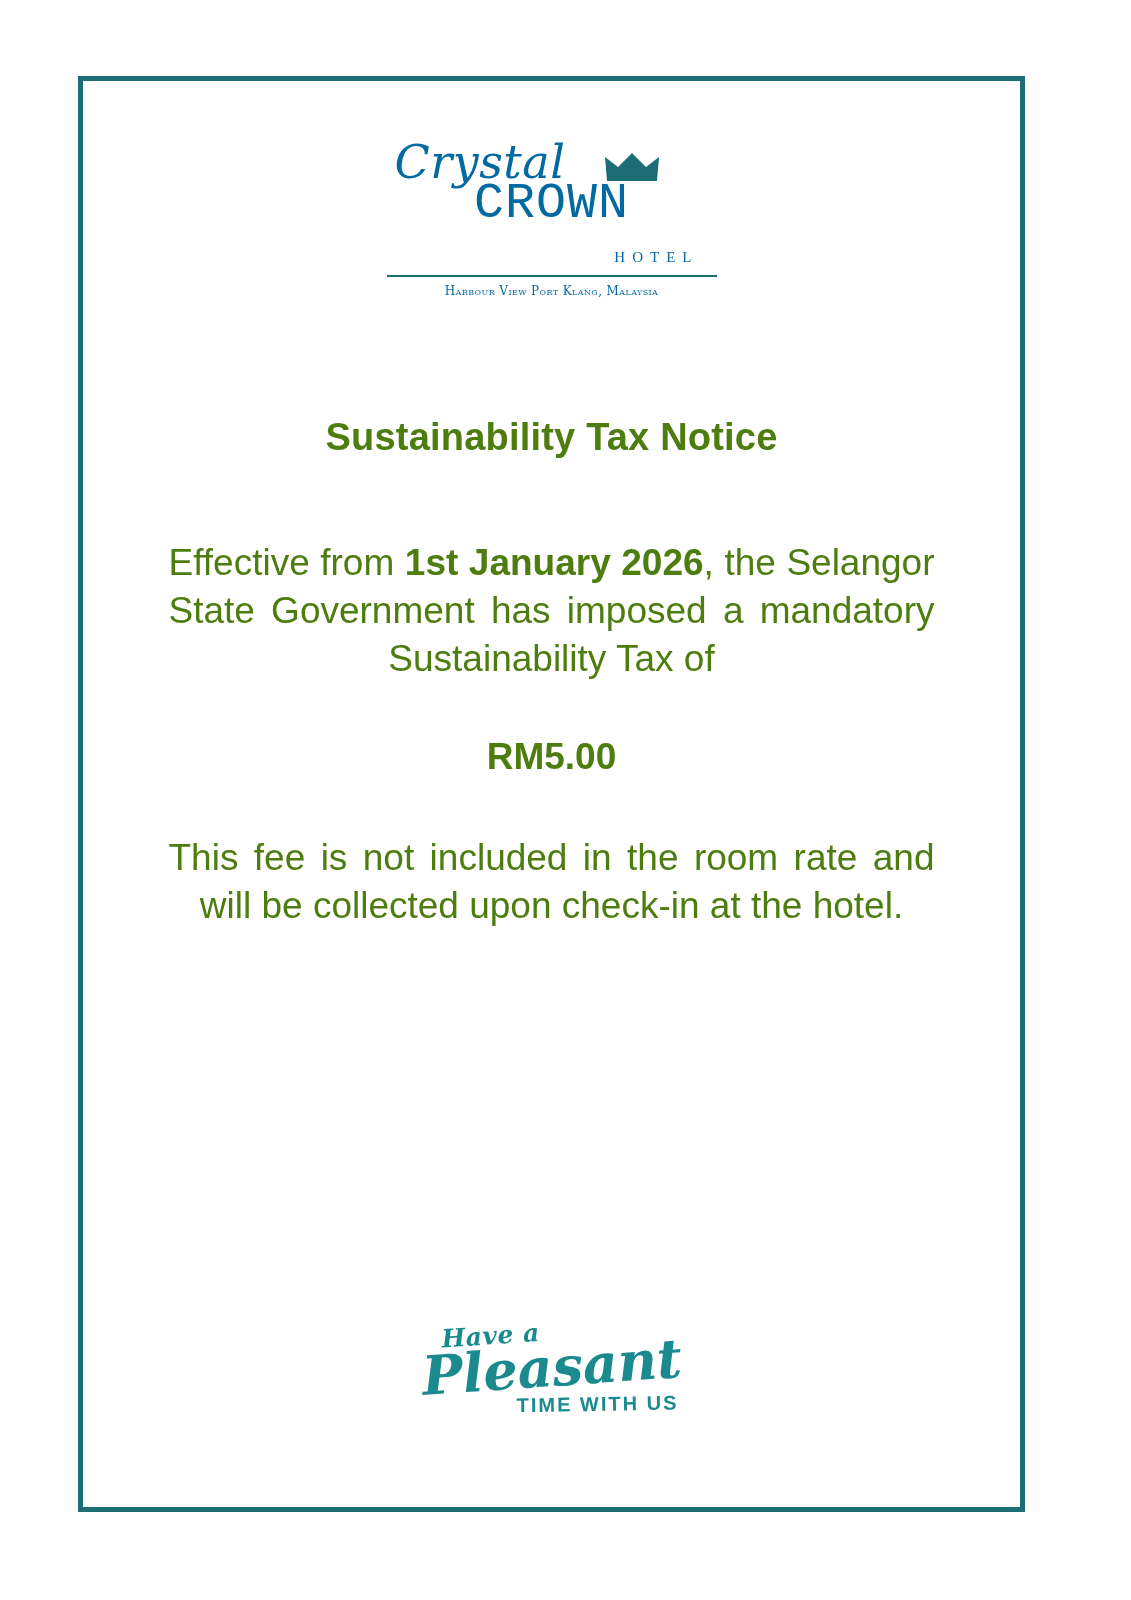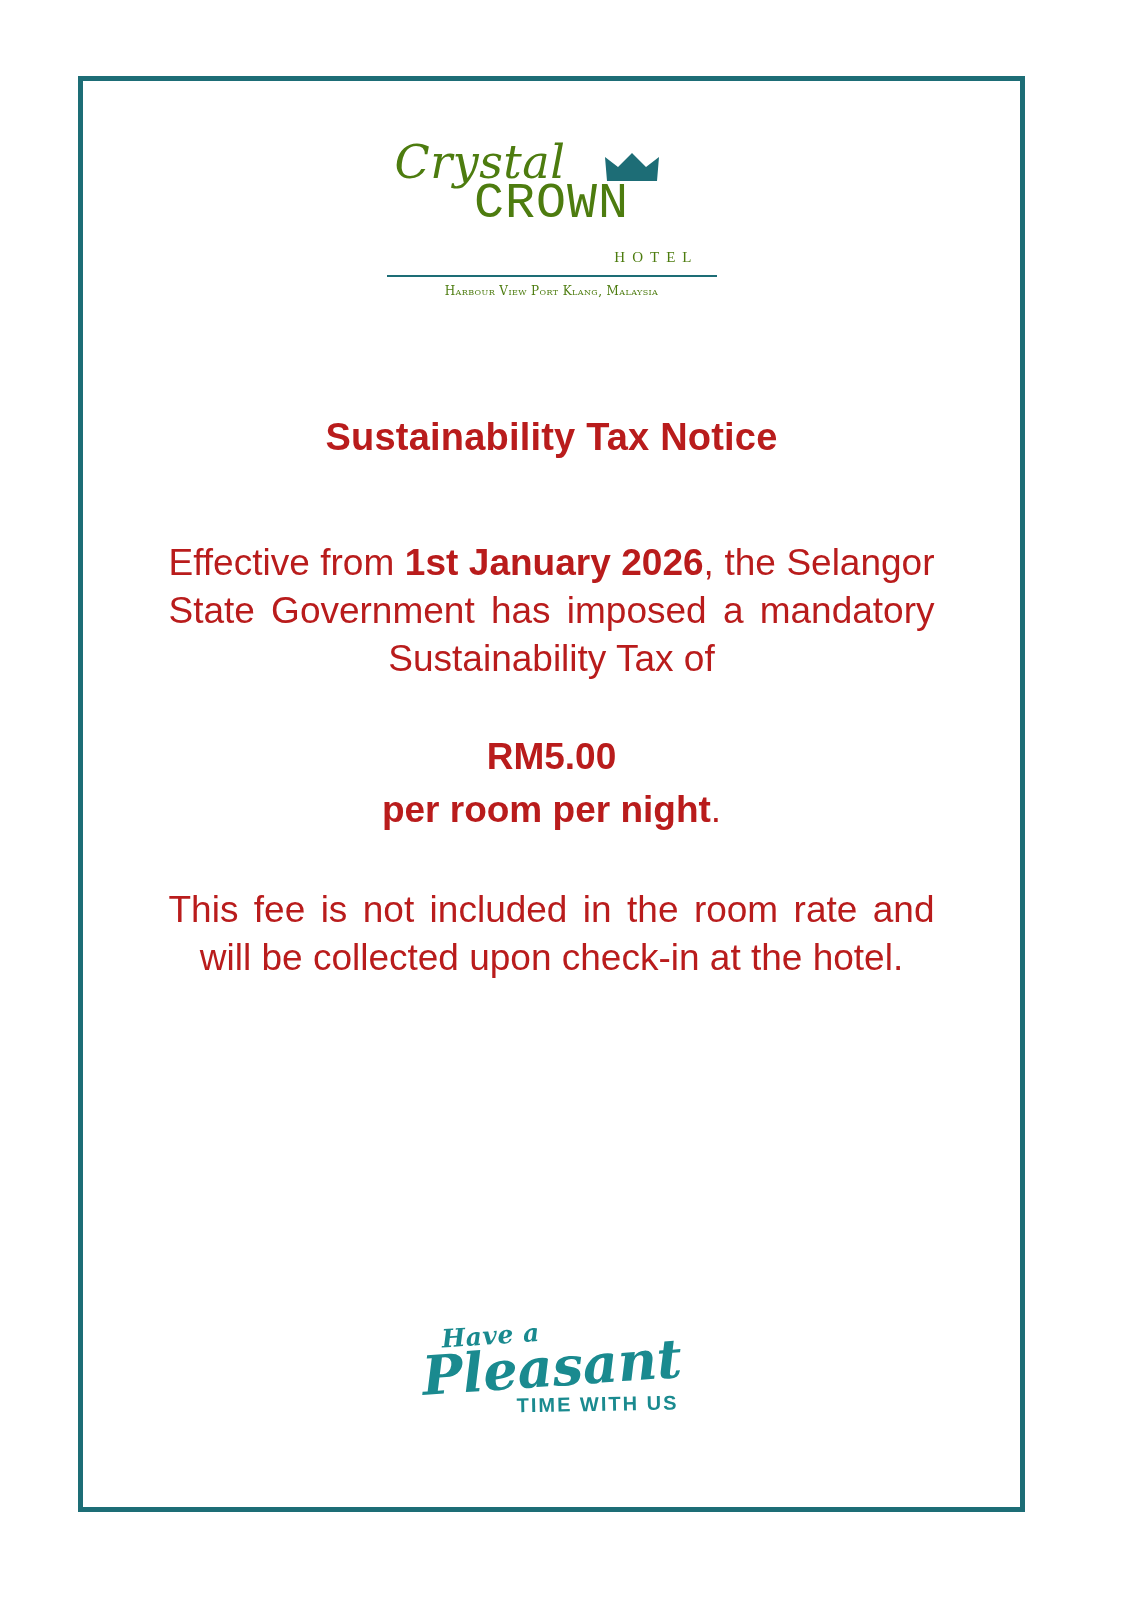--- a/index.html
+++ b/index.html
@@ -36,21 +36,21 @@
     align-items: center;
   }
 
   
   .logo-block {
     margin-top: 58px;
     width: 330px;
     display: flex;
     flex-direction: column;
     align-items: center;
-    color: #4d7c0f;
+    color: #0369a1;
   }
 
   .logo-script {
     font-family: "DejaVu Serif", serif;
     font-style: italic;
     font-size: 46px;
     line-height: 1;
     letter-spacing: 0.5px;
     align-self: flex-start;
     margin-left: 8px;
@@ -103,21 +103,21 @@
     font-variant: small-caps;
     letter-spacing: 0.4px;
     text-align: center;
     white-space: nowrap;
   }
 
   
   .notice-body {
     width: 790px;
     margin-top: 118px;
-    color: #b91c1c;
+    color: #4d7c0f;
     text-align: center;
   }
 
   .notice-title {
     font-size: 38px;
     font-weight: bold;
     letter-spacing: 0.2px;
     margin-bottom: 80px;
   }
 
@@ -213,21 +213,20 @@
     </div>
 
     <div class="notice-body">
 
       <div class="notice-title">Sustainability Tax Notice</div>
 
       <p class="para"><span>Effective from </span><b>1st January 2026</b><span>, the Selangor State Government has imposed a mandatory Sustainability Tax of</span></p>
 
       <div class="amount-block">
         <div>RM5.00</div>
-        <div><span>per room per night</span><span class="trailing">.</span></div>
       </div>
 
       <p class="para para-last">This fee is not included in the room rate and will be collected upon check-in at the hotel.</p>
 
     </div>
 
     <div class="footer-mark">
       <div class="fm-have">Have a</div>
       <div class="fm-pleasant">Pleasant</div>
       <div class="fm-time">TIME WITH US</div>

